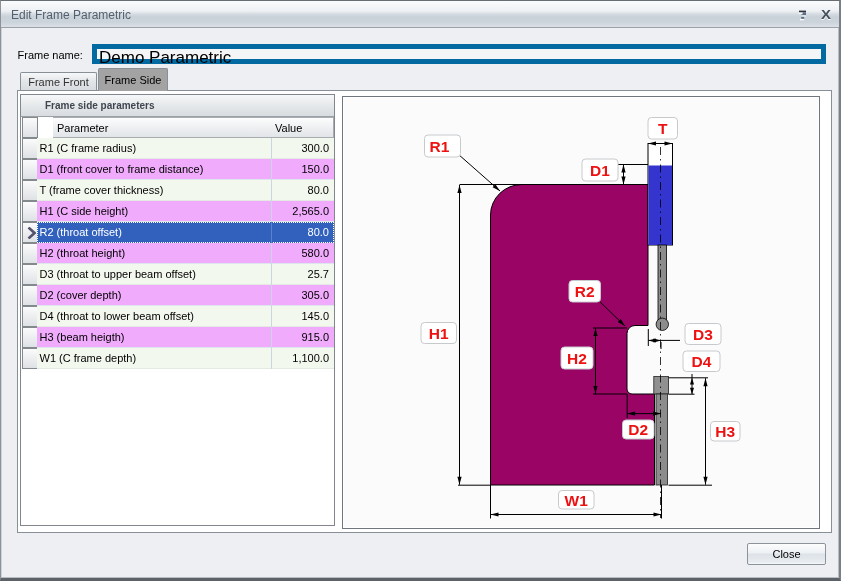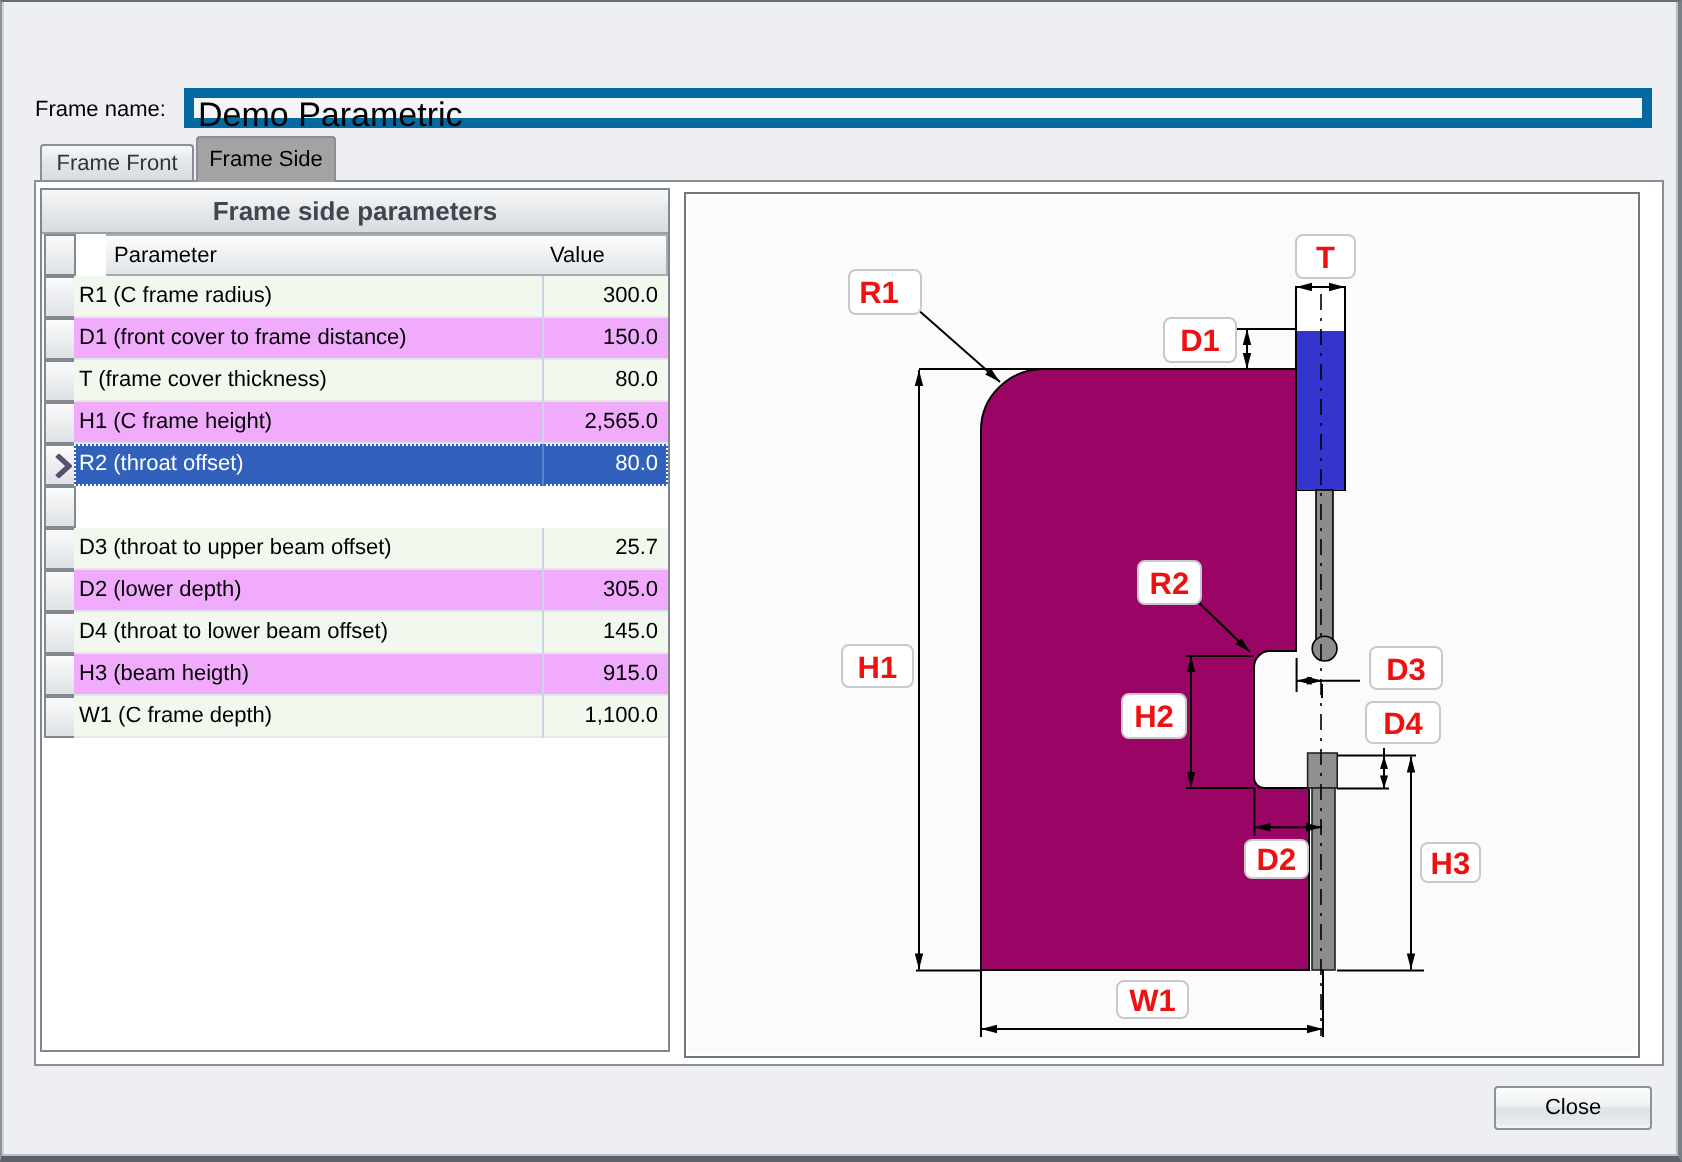--- a/index.html
+++ b/index.html
@@ -53,21 +53,21 @@
 }
 
 #grid {
   position:absolute; left:19px; top:93px; width:315px; height:432px;
   background:#fff; border:1px solid #82878d; z-index:2;
 }
 #gtitle {
   position:absolute; left:0; top:0; width:313px; height:22px;
   background:linear-gradient(#f7f8f9, #e7eaec 45%, #d8dbdf);
   border-bottom:1px solid #9aa0a5;
-  font-size:13px; font-weight:bold; color:#3f4650; text-align:center; line-height:21px;
+  font-size:10px; font-weight:bold; color:#3f4650; text-align:left; line-height:21px;padding-left:24px;
 }
 #ghdr { position:absolute; left:0; top:22px; width:313px; height:21px; }
 .hcell {
   position:absolute; top:0; height:21px;
   background:linear-gradient(#fdfdfd, #eef0f2 50%, #e2e5e8);
   border:1px solid #a8adb2; border-left:none;
   font-size:11px; color:#000; line-height:20px; padding-left:4px;
 }
 .ind { position:absolute; width:16px; height:21px;
   background:linear-gradient(#fbfbfc, #eceef0 50%, #dfe2e5);
@@ -94,20 +94,33 @@
 #closebtn {
   position:absolute; left:746px; top:542px; width:79px; height:22px;
   background:linear-gradient(#fcfdfd, #eef1f4 45%, #dde2e8 50%, #e8ecf0 90%, #f6f8fa);
   border:1px solid #8d939a; border-radius:2px;
   font-size:11px; color:#000; text-align:center; line-height:20px;
 }
 </style>
 </head>
 <body>
 <div id="dlg">
+  <div id="titlebar">
+    <div id="title">Edit Frame Parametric</div>
+    <svg style="position:absolute;left:797px;top:9px" width="10" height="12" viewBox="0 0 10 12">
+      <rect x="1" y="0.6" width="7" height="1.8" fill="#30353b"></rect>
+      <rect x="0.8" y="2.6" width="4" height="1.4" fill="#fbfcfd"></rect>
+      <rect x="4.6" y="2.4" width="3.4" height="2.8" fill="#5a6e86"></rect>
+      <rect x="3.2" y="4.4" width="1.6" height="0.8" fill="#5a6e86"></rect>
+      <rect x="3.4" y="5.4" width="4.4" height="1.2" fill="#fbfcfd"></rect>
+      <rect x="3.2" y="6.8" width="3" height="2" fill="#5a6e86"></rect>
+      <rect x="2" y="9" width="4.2" height="1.3" fill="#fbfcfd"></rect>
+    </svg>
+    <div class="tbtn" style="left:820px; text-shadow:0 1px 0 #fdfdfe; transform:scaleX(1.15); transform-origin:left;">X</div>
+  </div>
   <div id="framelabel">Frame name:</div>
   <div id="frameinput">Demo Parametric</div>
   <div class="tab-un">Frame Front</div>
   <div class="tab-sel">Frame Side</div>
   <div id="panel"></div>
 
   <div id="grid">
     <div id="gtitle">Frame side parameters</div>
     <div id="ghdr">
       <div class="ind" style="left:1px;top:0;"></div>
@@ -139,36 +152,41 @@
           <span class="p">D1 (front cover to frame distance)</span>
           <span class="div"></span>
           <span class="v">150.0</span>
         </div>
       <div class="row rg" style="top:42px;">
           <span class="p">T (frame cover thickness)</span>
           <span class="div"></span>
           <span class="v">80.0</span>
         </div>
       <div class="row rb" style="top:63px;">
-          <span class="p">H1 (C frame height)</span>
+          <span class="p">H1 (C side height)</span>
           <span class="div"></span>
           <span class="v">2,565.0</span>
         </div>
       <div class="row rsel" style="top:84px;">
           <span class="p">R2 (throat offset)</span>
           <span class="div"></span>
           <span class="v">80.0</span>
         </div>
+      <div class="row rb" style="top:105px;">
+          <span class="p">H2 (throat height)</span>
+          <span class="div"></span>
+          <span class="v">580.0</span>
+        </div>
       <div class="row rg" style="top:126px;">
           <span class="p">D3 (throat to upper beam offset)</span>
           <span class="div"></span>
           <span class="v">25.7</span>
         </div>
       <div class="row rb" style="top:147px;">
-          <span class="p">D2 (lower depth)</span>
+          <span class="p">D2 (cover depth)</span>
           <span class="div"></span>
           <span class="v">305.0</span>
         </div>
       <div class="row rg" style="top:168px;">
           <span class="p">D4 (throat to lower beam offset)</span>
           <span class="div"></span>
           <span class="v">145.0</span>
         </div>
       <div class="row rb" style="top:189px;">
           <span class="p">H3 (beam heigth)</span>

